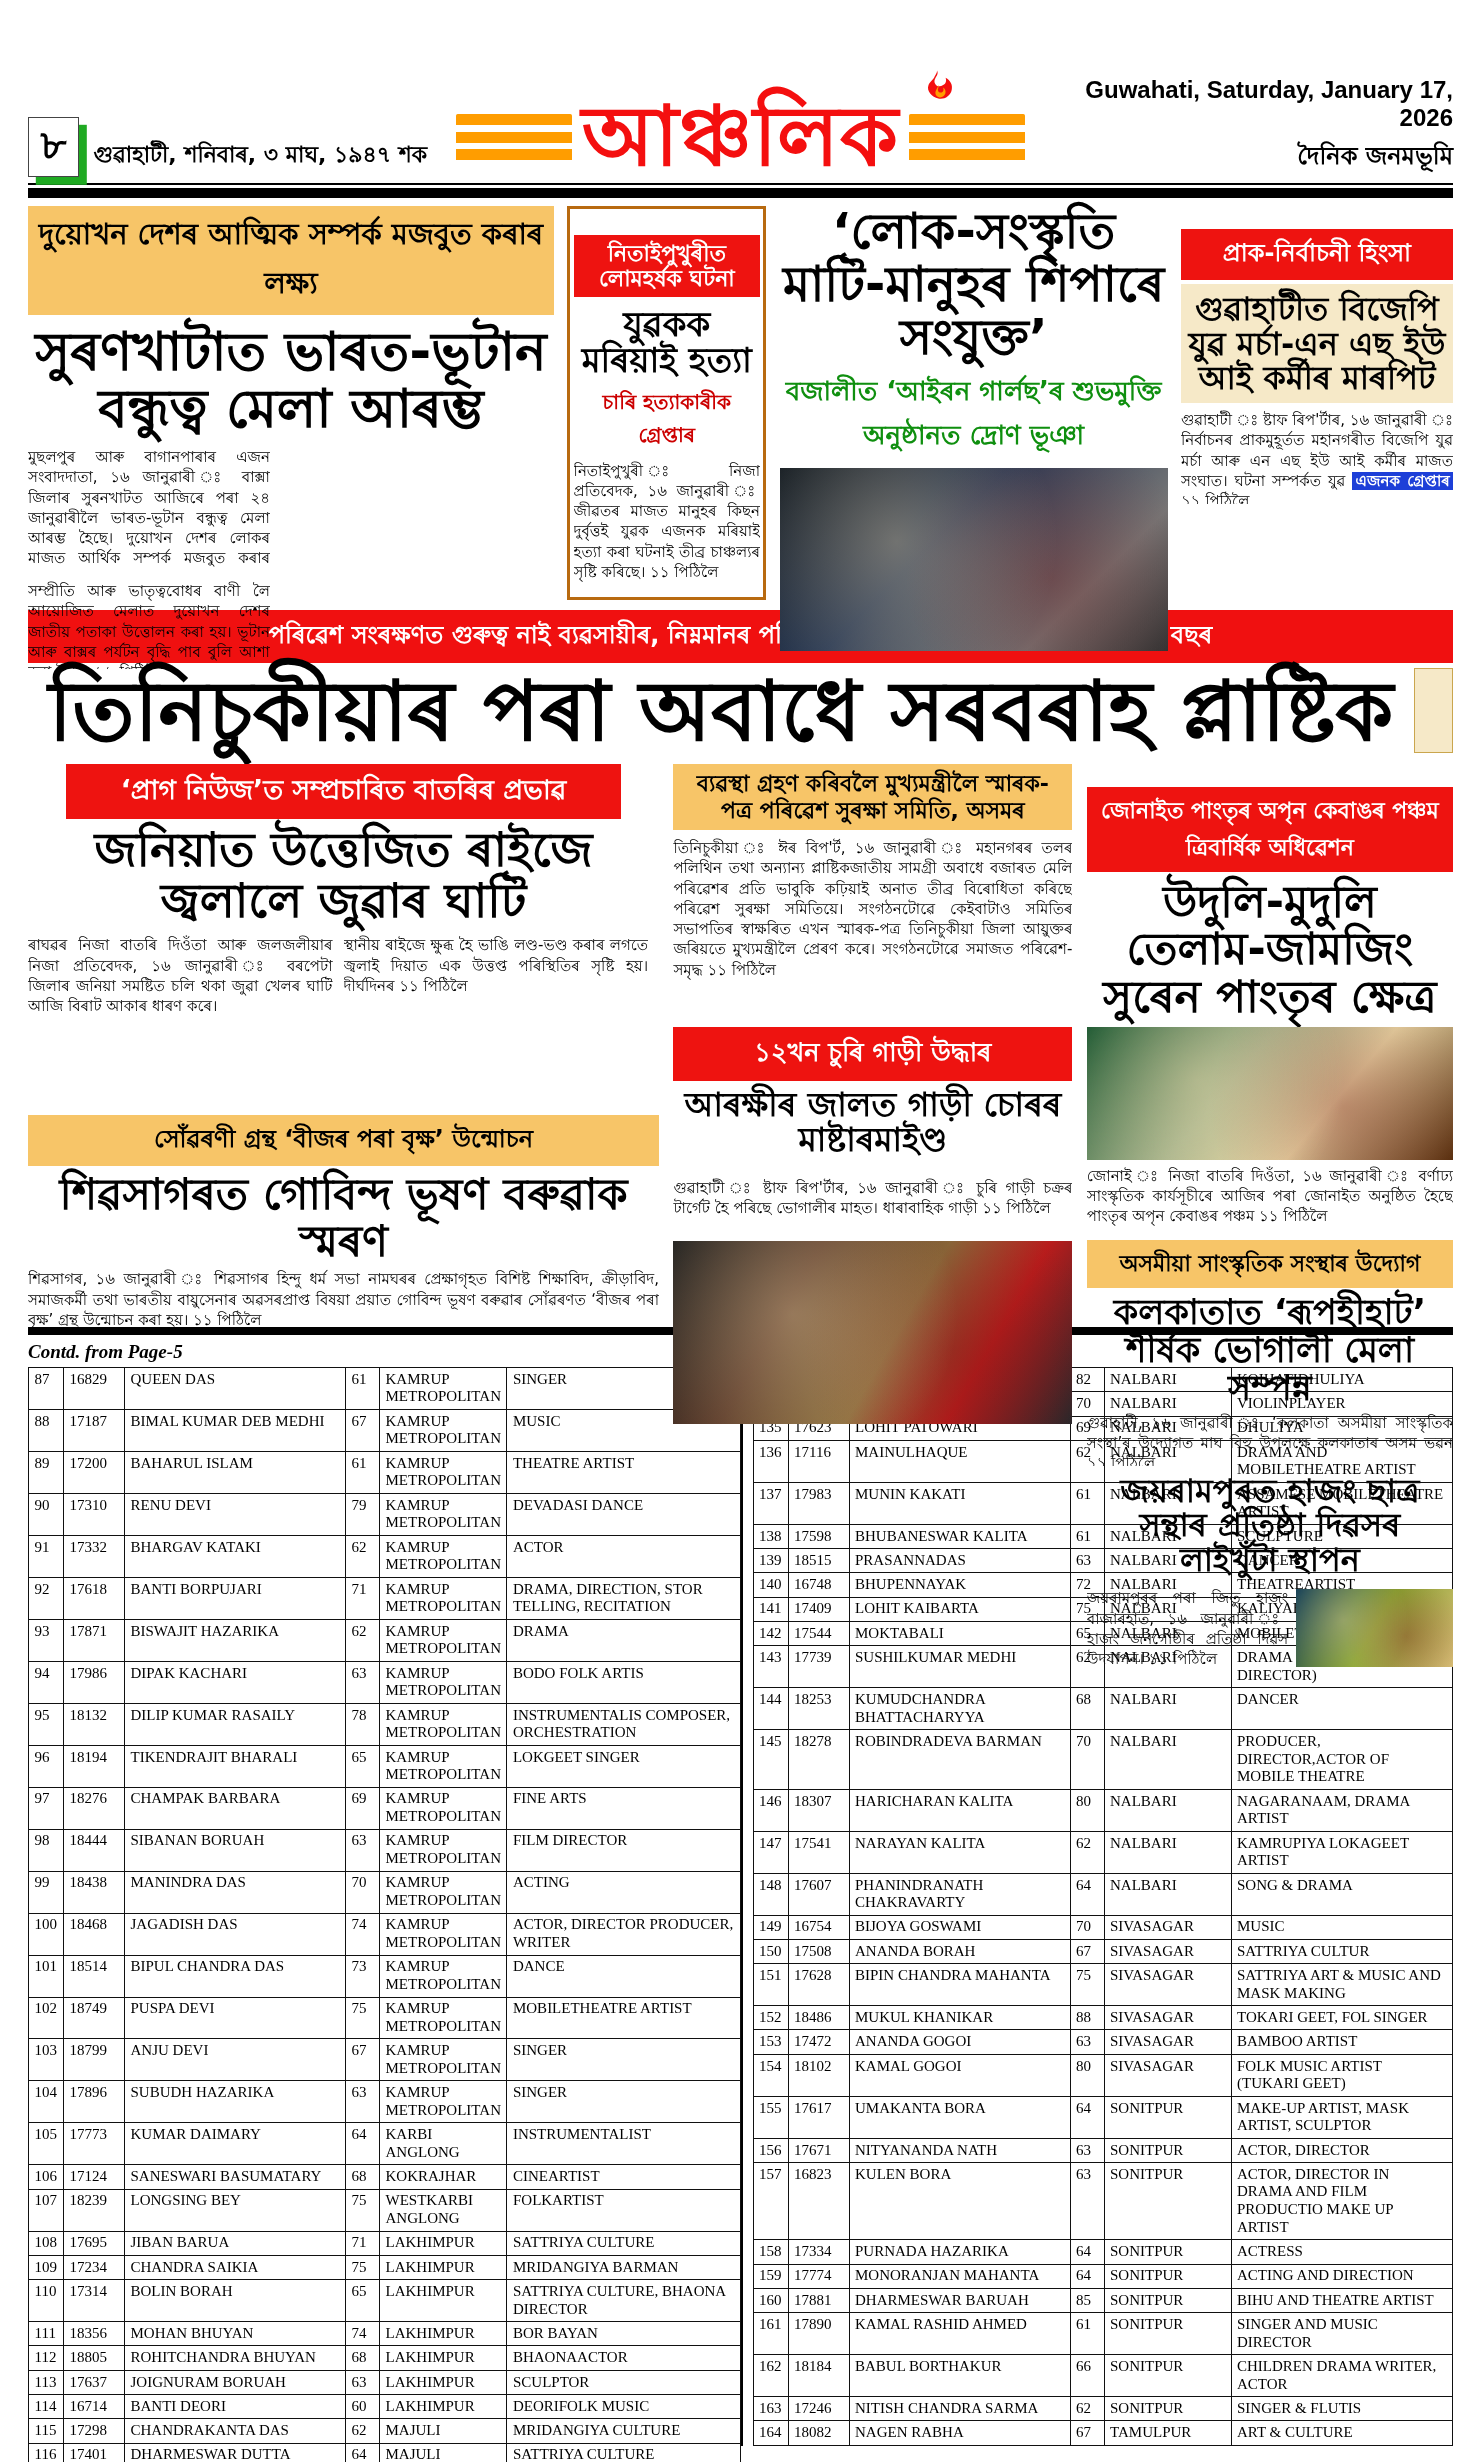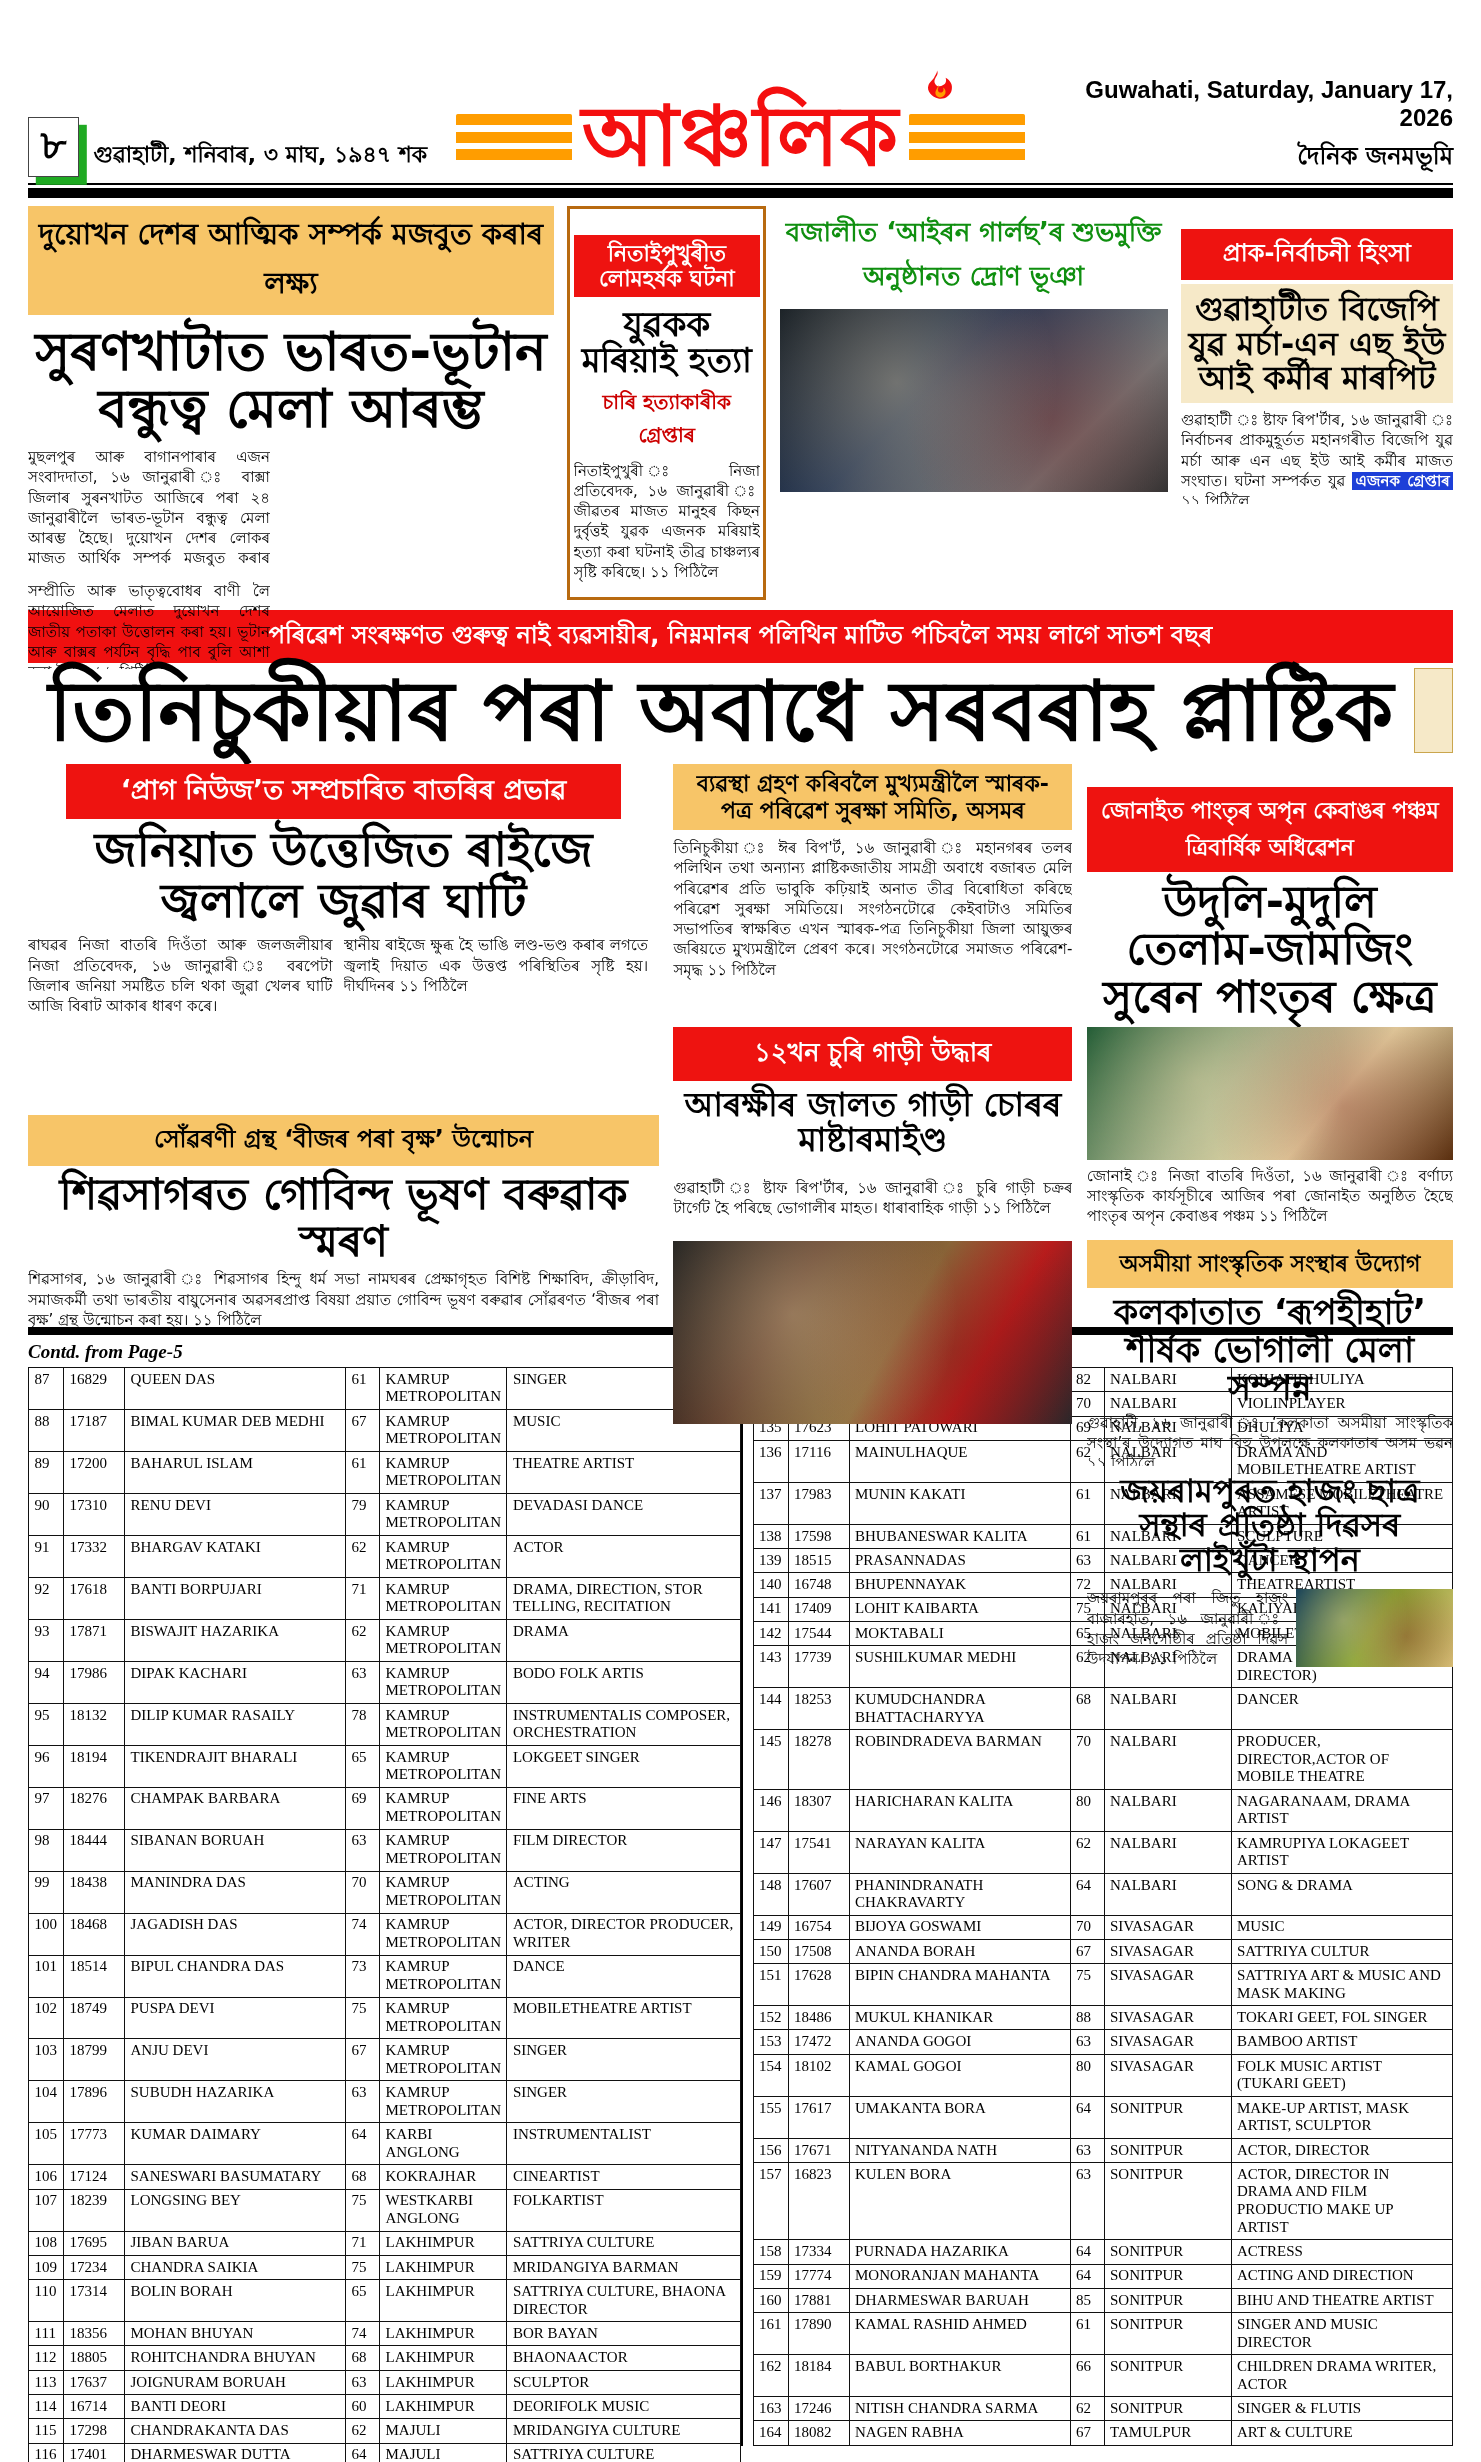--- a/index.html
+++ b/index.html
@@ -158,20 +158,21 @@
     </div>
 
     <div class="a2">
       <div class="kicker-red">নিতাইপুখুৰীত লোমহৰ্ষক ঘটনা</div>
       <div class="headline">যুৱকক মৰিয়াই হত্যা</div>
       <div class="subhead">চাৰি হত্যাকাৰীক গ্ৰেপ্তাৰ</div>
       <div class="body-txt">নিতাইপুখুৰী ঃ নিজা প্ৰতিবেদক, ১৬ জানুৱাৰী ঃ জীৱতৰ মাজত মানুহৰ কিছন দুৰ্বৃত্তই যুৱক এজনক মৰিয়াই হত্যা কৰা ঘটনাই তীব্ৰ চাঞ্চল্যৰ সৃষ্টি কৰিছে।  ১১ পিঠিলৈ</div>
     </div>
 
     <div class="a3">
+      <div class="headline">‘লোক-সংস্কৃতি মাটি-মানুহৰ শিপাৰে সংযুক্ত’</div>
       <div class="subhead">বজালীত ‘আইৰন গাৰ্লছ’ৰ শুভমুক্তি অনুষ্ঠানত দ্ৰোণ ভূঞা</div>
       <div class="photo"></div>
     </div>
 
     <div class="a4">
       <div class="kicker-red">প্ৰাক-নিৰ্বাচনী হিংসা</div>
       <div class="a4-box">
         <div class="headline">গুৱাহাটীত বিজেপি যুৱ মৰ্চা-এন এছ ইউ আই কৰ্মীৰ মাৰপিট</div>
       </div>
       <div class="body-txt">

